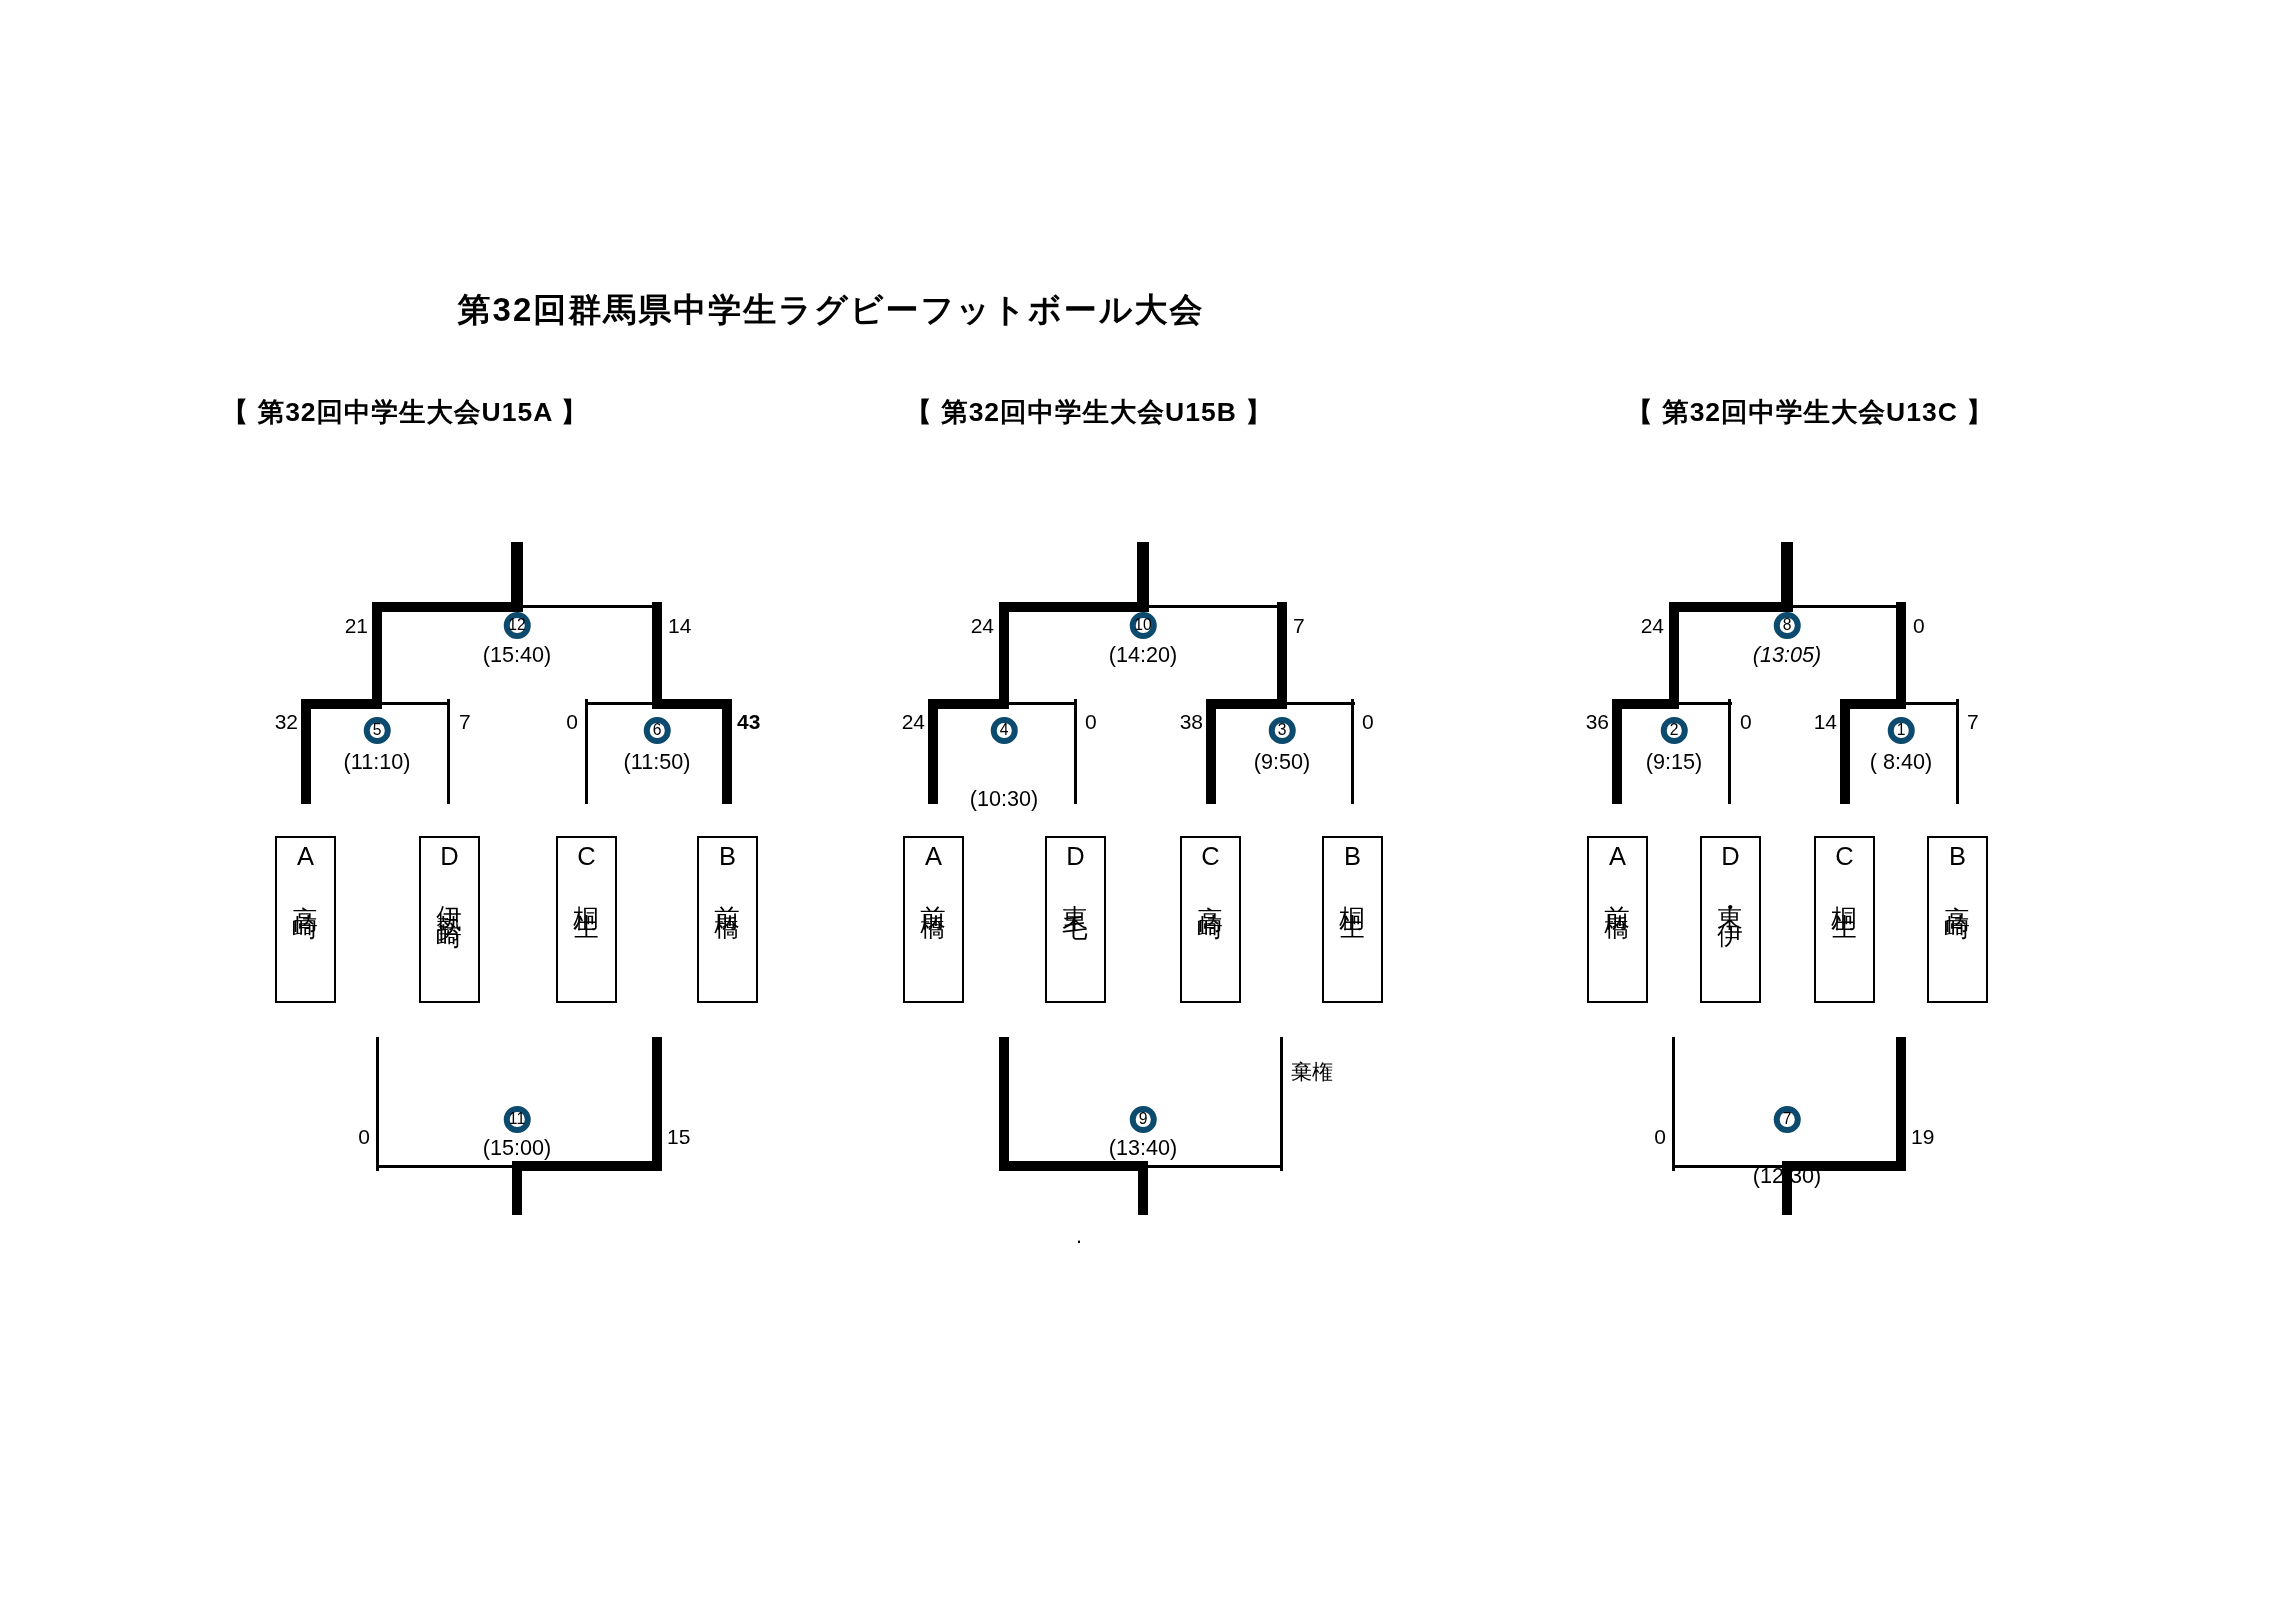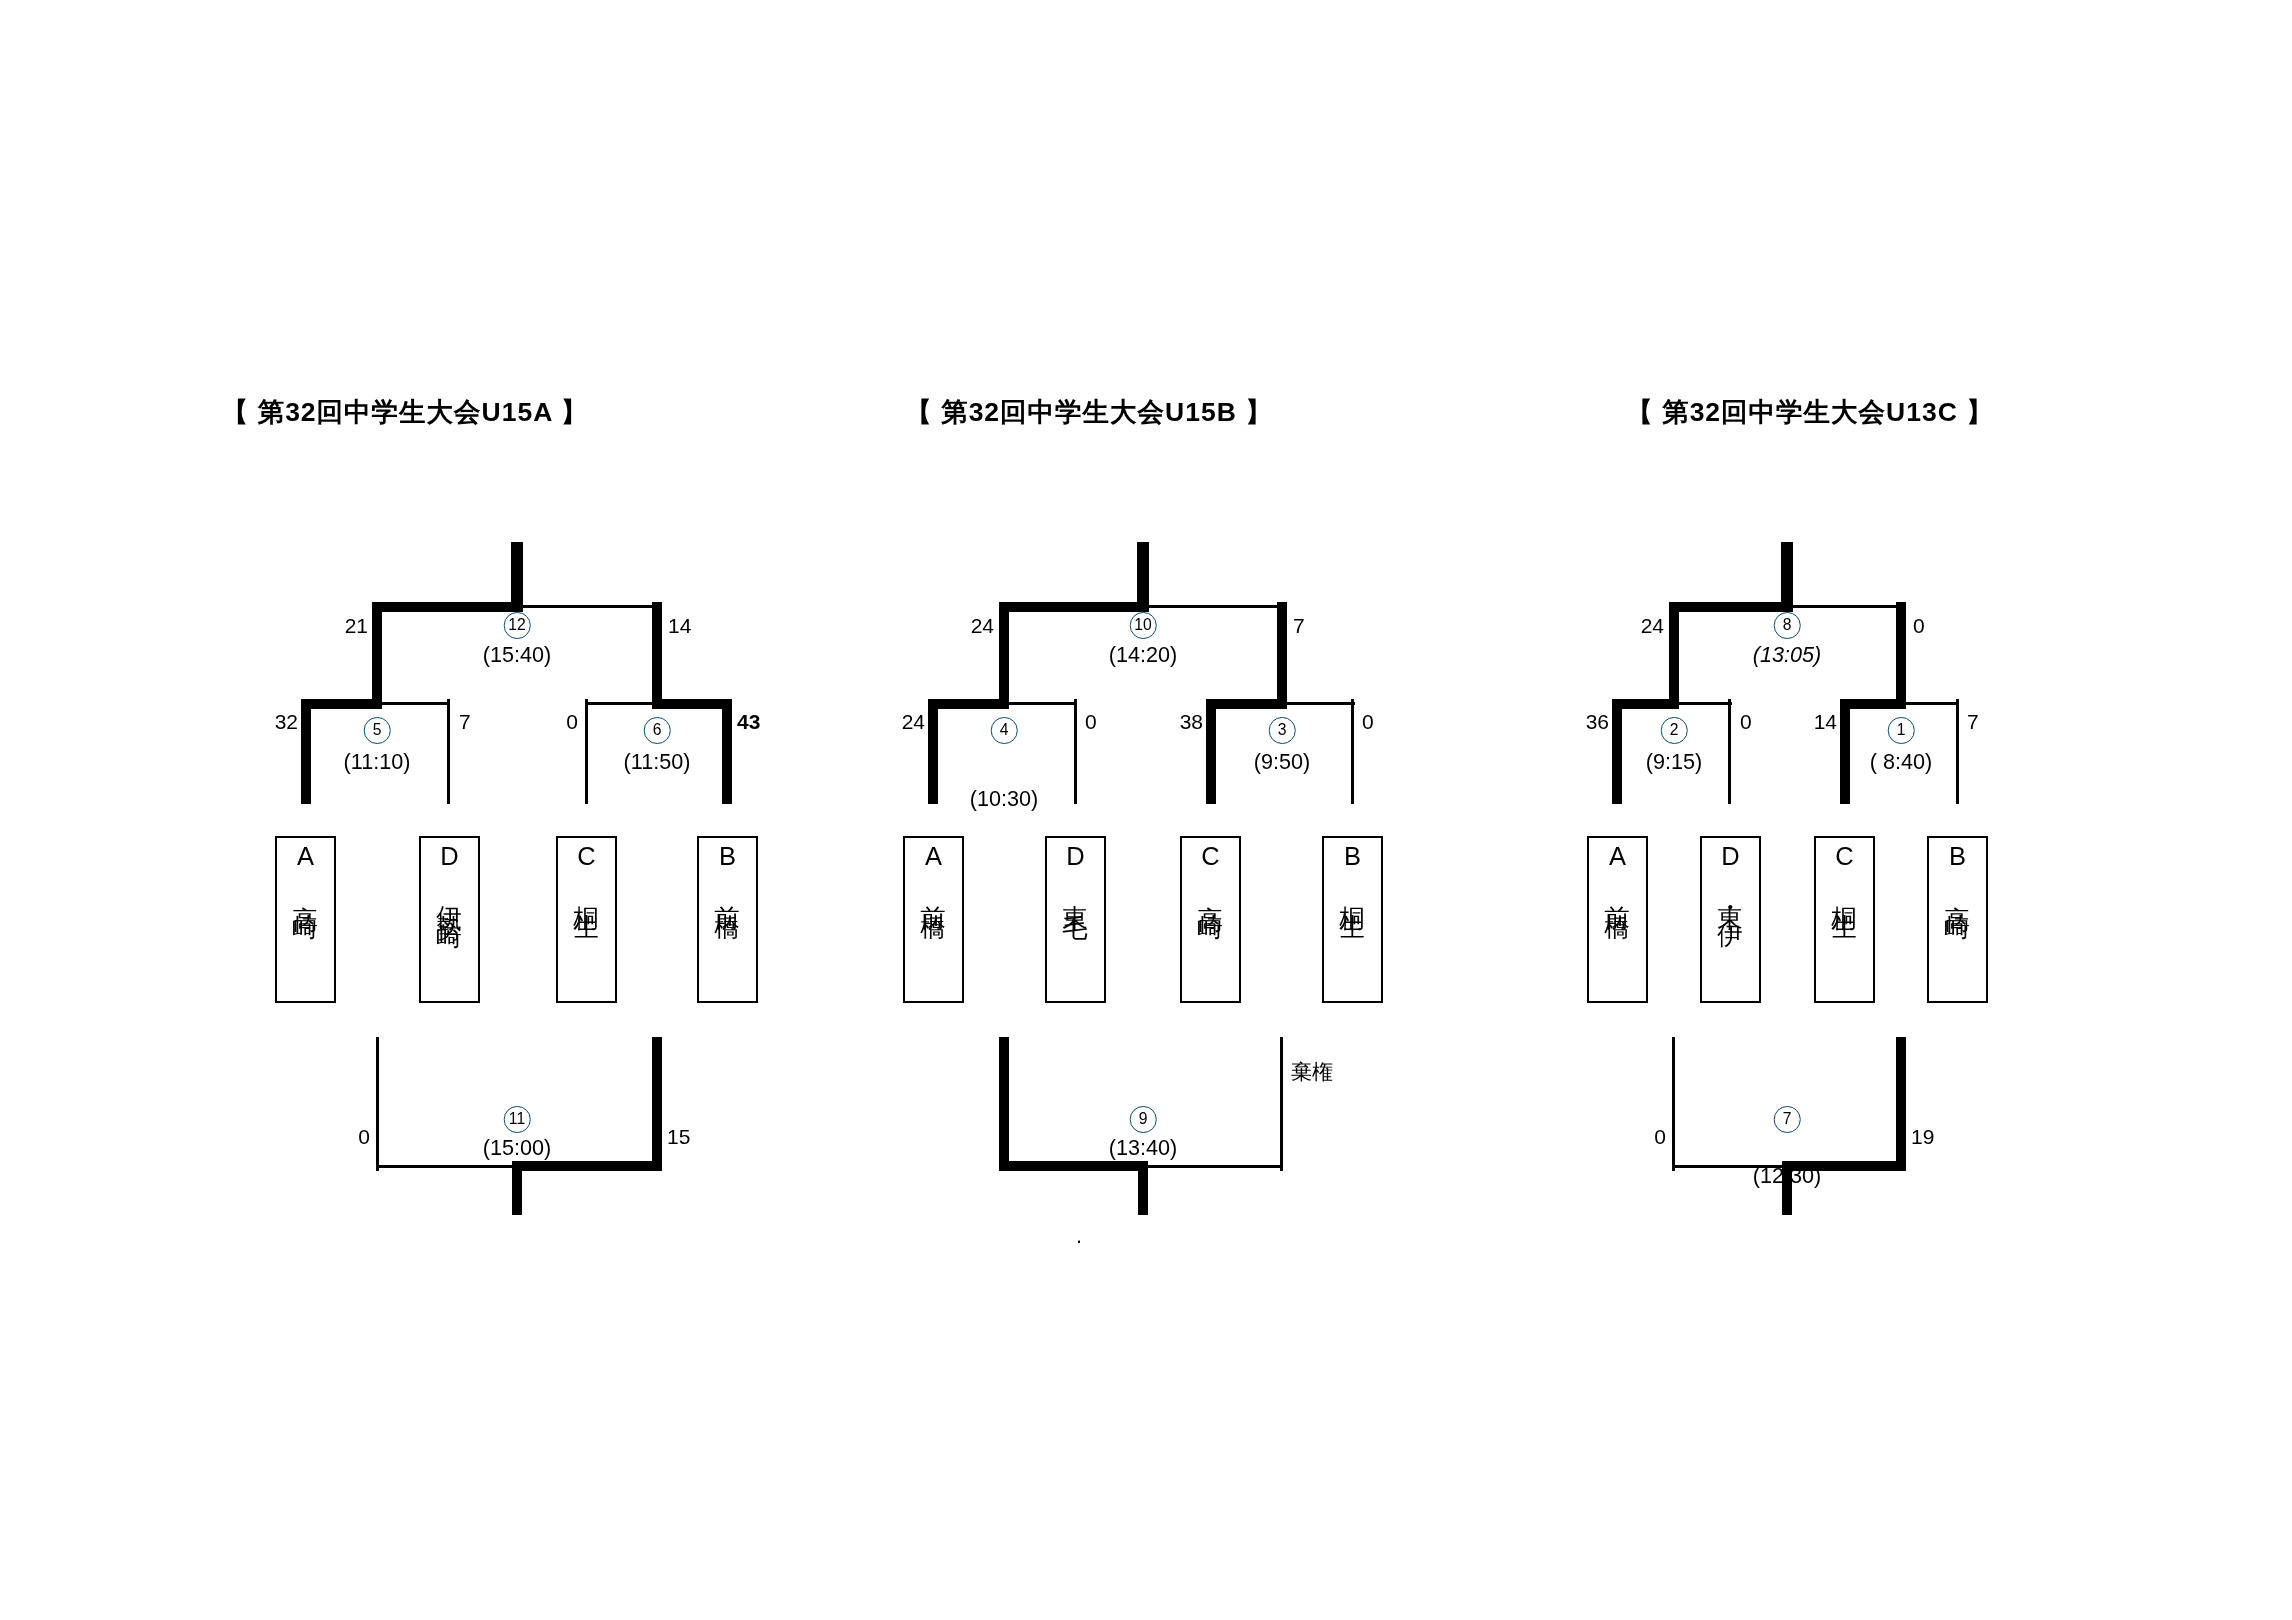--- a/index.html
+++ b/index.html
@@ -8,39 +8,40 @@
     font-family:"Liberation Sans","DejaVu Sans",sans-serif;color:#000;overflow:hidden;
   }
   .line{position:absolute;background:#000000;}
   .lbl{position:absolute;white-space:nowrap;color:#000;}
   .title{font-size:33px;font-weight:bold;transform:translateX(-50%);letter-spacing:2px;}
   .subtitle{font-size:26.5px;font-weight:bold;transform:translateX(-50%);letter-spacing:1px;}
   .score{font-size:21px;}
   .score.r-align{transform:translateX(-100%);}
   .time{font-size:21.6px;transform:translateX(-50%);}
   .circle-num{
-    position:absolute;width:26.5px;height:26.5px;border:1px solid #0c4a6e;border-radius:50%;
+    position:absolute;width:26.5px;height:26.5px;border:6px solid #0c4a6e;border-radius:50%;
     display:flex;align-items:center;justify-content:center;font-size:15.7px;
     transform:translateX(-50%);background:#fff;box-sizing:border-box;
   }
   .team-box{
     position:absolute;border:2.9px solid #000;background:#fff;box-sizing:border-box;
     display:flex;flex-direction:column;align-items:center;
   }
   .seed{font-size:25.5px;margin-top:5.9px;line-height:1;}
   .tname{
     writing-mode:vertical-rl;text-orientation:upright;font-size:25.5px;
     letter-spacing:8.8px;margin-top:15.7px;line-height:1.1;
   }
   .stray{font-size:21.6px;}
 </style>
 </head>
 <body>
 
 <div class="sheet">
+  <div class="lbl title" style="left:831px;top:288px">第32回群馬県中学生ラグビーフットボール大会</div>
   <div class="lbl subtitle" style="left:405px;top:394px">【 第32回中学生大会U15A 】</div>
   <div class="lbl subtitle" style="left:1089px;top:394px">【 第32回中学生大会U15B 】</div>
   <div class="lbl subtitle" style="left:1810px;top:394px">【 第32回中学生大会U13C 】</div>
   <div class="lbl stray" style="left:1076px;top:1223px">.</div>
 <div class="team-box" style="left: 275px; top: 836px; width: 61px; height: 167px;">
       <div class="seed">A</div>
       <div class="tname">高崎</div>
     </div>
     <div class="team-box" style="left: 419px; top: 836px; width: 61px; height: 167px;">
       <div class="seed">D</div>

